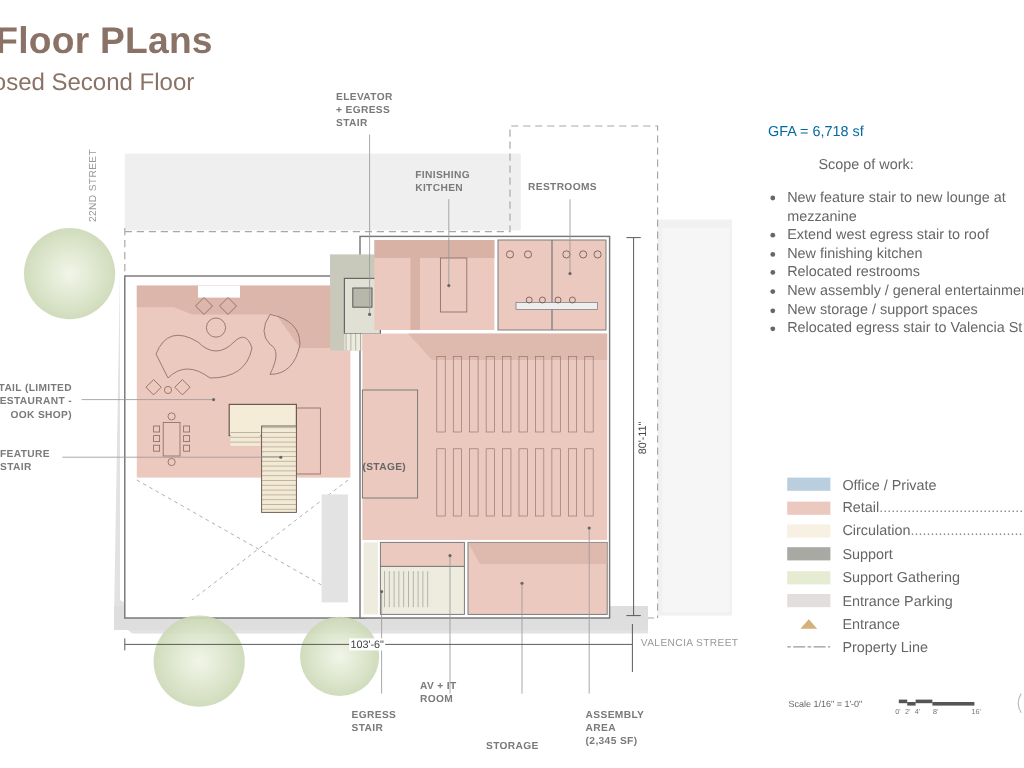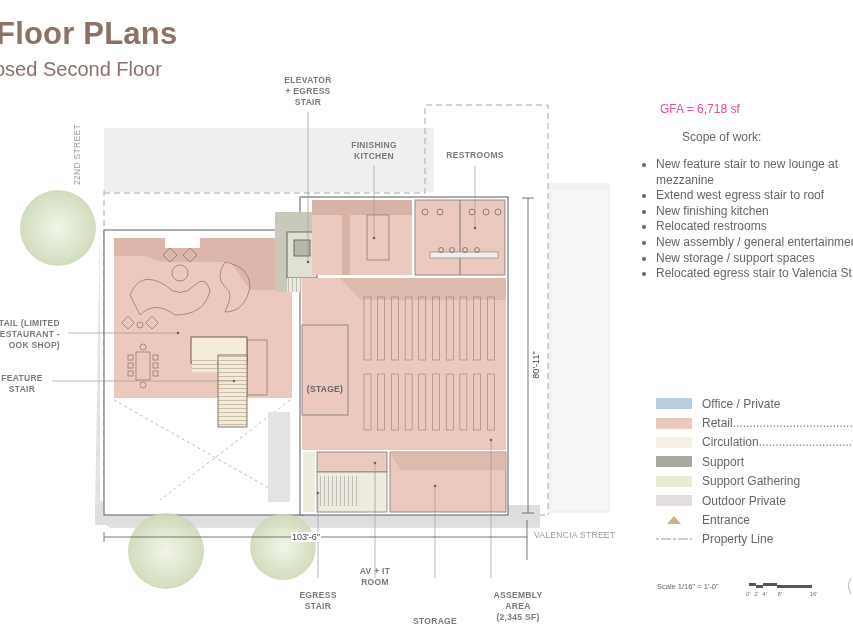--- a/index.html
+++ b/index.html
@@ -1,21 +1,21 @@
 <!DOCTYPE html>
 <html><head>
 <meta charset="utf-8">
 <style>
   html,body{margin:0;padding:0;background:#ffffff;}
   body{width:853px;height:640px;position:relative;overflow:hidden;font-family:"Liberation Sans",sans-serif;color:#555;}
   .abs{position:absolute;}
   .title{left:-4px;top:16px;font-size:31px;font-weight:bold;color:#8a7366;letter-spacing:0.2px;white-space:nowrap;}
   .subtitle{left:-6px;top:58px;font-size:20px;color:#8a7366;white-space:nowrap;}
-  .lbl{font-size:8.5px;font-weight:bold;color:#7a7a7a;text-align:center;line-height:11px;letter-spacing:0.3px;white-space:nowrap;}
-  .gfa{left:640px;top:102px;font-size:12px;color:#ec4899;margin-left:20px;}
+  .lbl{font-size:8.5px;font-weight:bold;color:#7a7a7a;text-align:left;line-height:11px;letter-spacing:0.3px;white-space:nowrap;}
+  .gfa{left:640px;top:102px;font-size:12px;color:#0369a1;}
   .scope{left:640px;top:130px;font-size:12px;color:#666;margin-left:42px;}
   .bullets{left:640px;top:157px;font-size:12px;color:#666;line-height:15.6px;margin:0;padding:0;list-style:none;white-space:nowrap;}
   .bullets li{position:relative;padding-left:16px;}
   .bullets li::before{content:"";position:absolute;left:2px;top:6px;width:4px;height:4px;border-radius:50%;background:#666;}
   .legend{left:656px;top:394px;}
   .legend-row{display:flex;align-items:center;height:19.4px;font-size:12px;color:#666;white-space:nowrap;}
   .sw{width:36px;height:11px;margin-right:10px;flex:none;}
   .dots{color:#888;letter-spacing:0px;}
   .scale-text{left:657px;top:582px;font-size:7.5px;color:#666;white-space:nowrap;}
   .street{font-size:8.5px;color:#999;letter-spacing:0.3px;white-space:nowrap;}
@@ -267,21 +267,21 @@
   <div class="legend-row">
     <span class="sw" style="background:#a9a9a3"></span>
     <span>Support</span>
   </div>
   <div class="legend-row">
     <span class="sw" style="background:#e5ecd2"></span>
     <span>Support Gathering</span>
   </div>
   <div class="legend-row">
     <span class="sw" style="background:#e3dede"></span>
-    <span>Outdoor Private</span>
+    <span>Entrance Parking</span>
   </div>
   <div class="legend-row">
     <span class="sw" style="display:flex;justify-content:center;align-items:center">
       <svg width="16" height="10">
           <polygon points="8,1 15,9 1,9" fill="#d4b07a"></polygon>
         </svg>
     </span>
     <span>Entrance</span>
   </div>
   <div class="legend-row">

